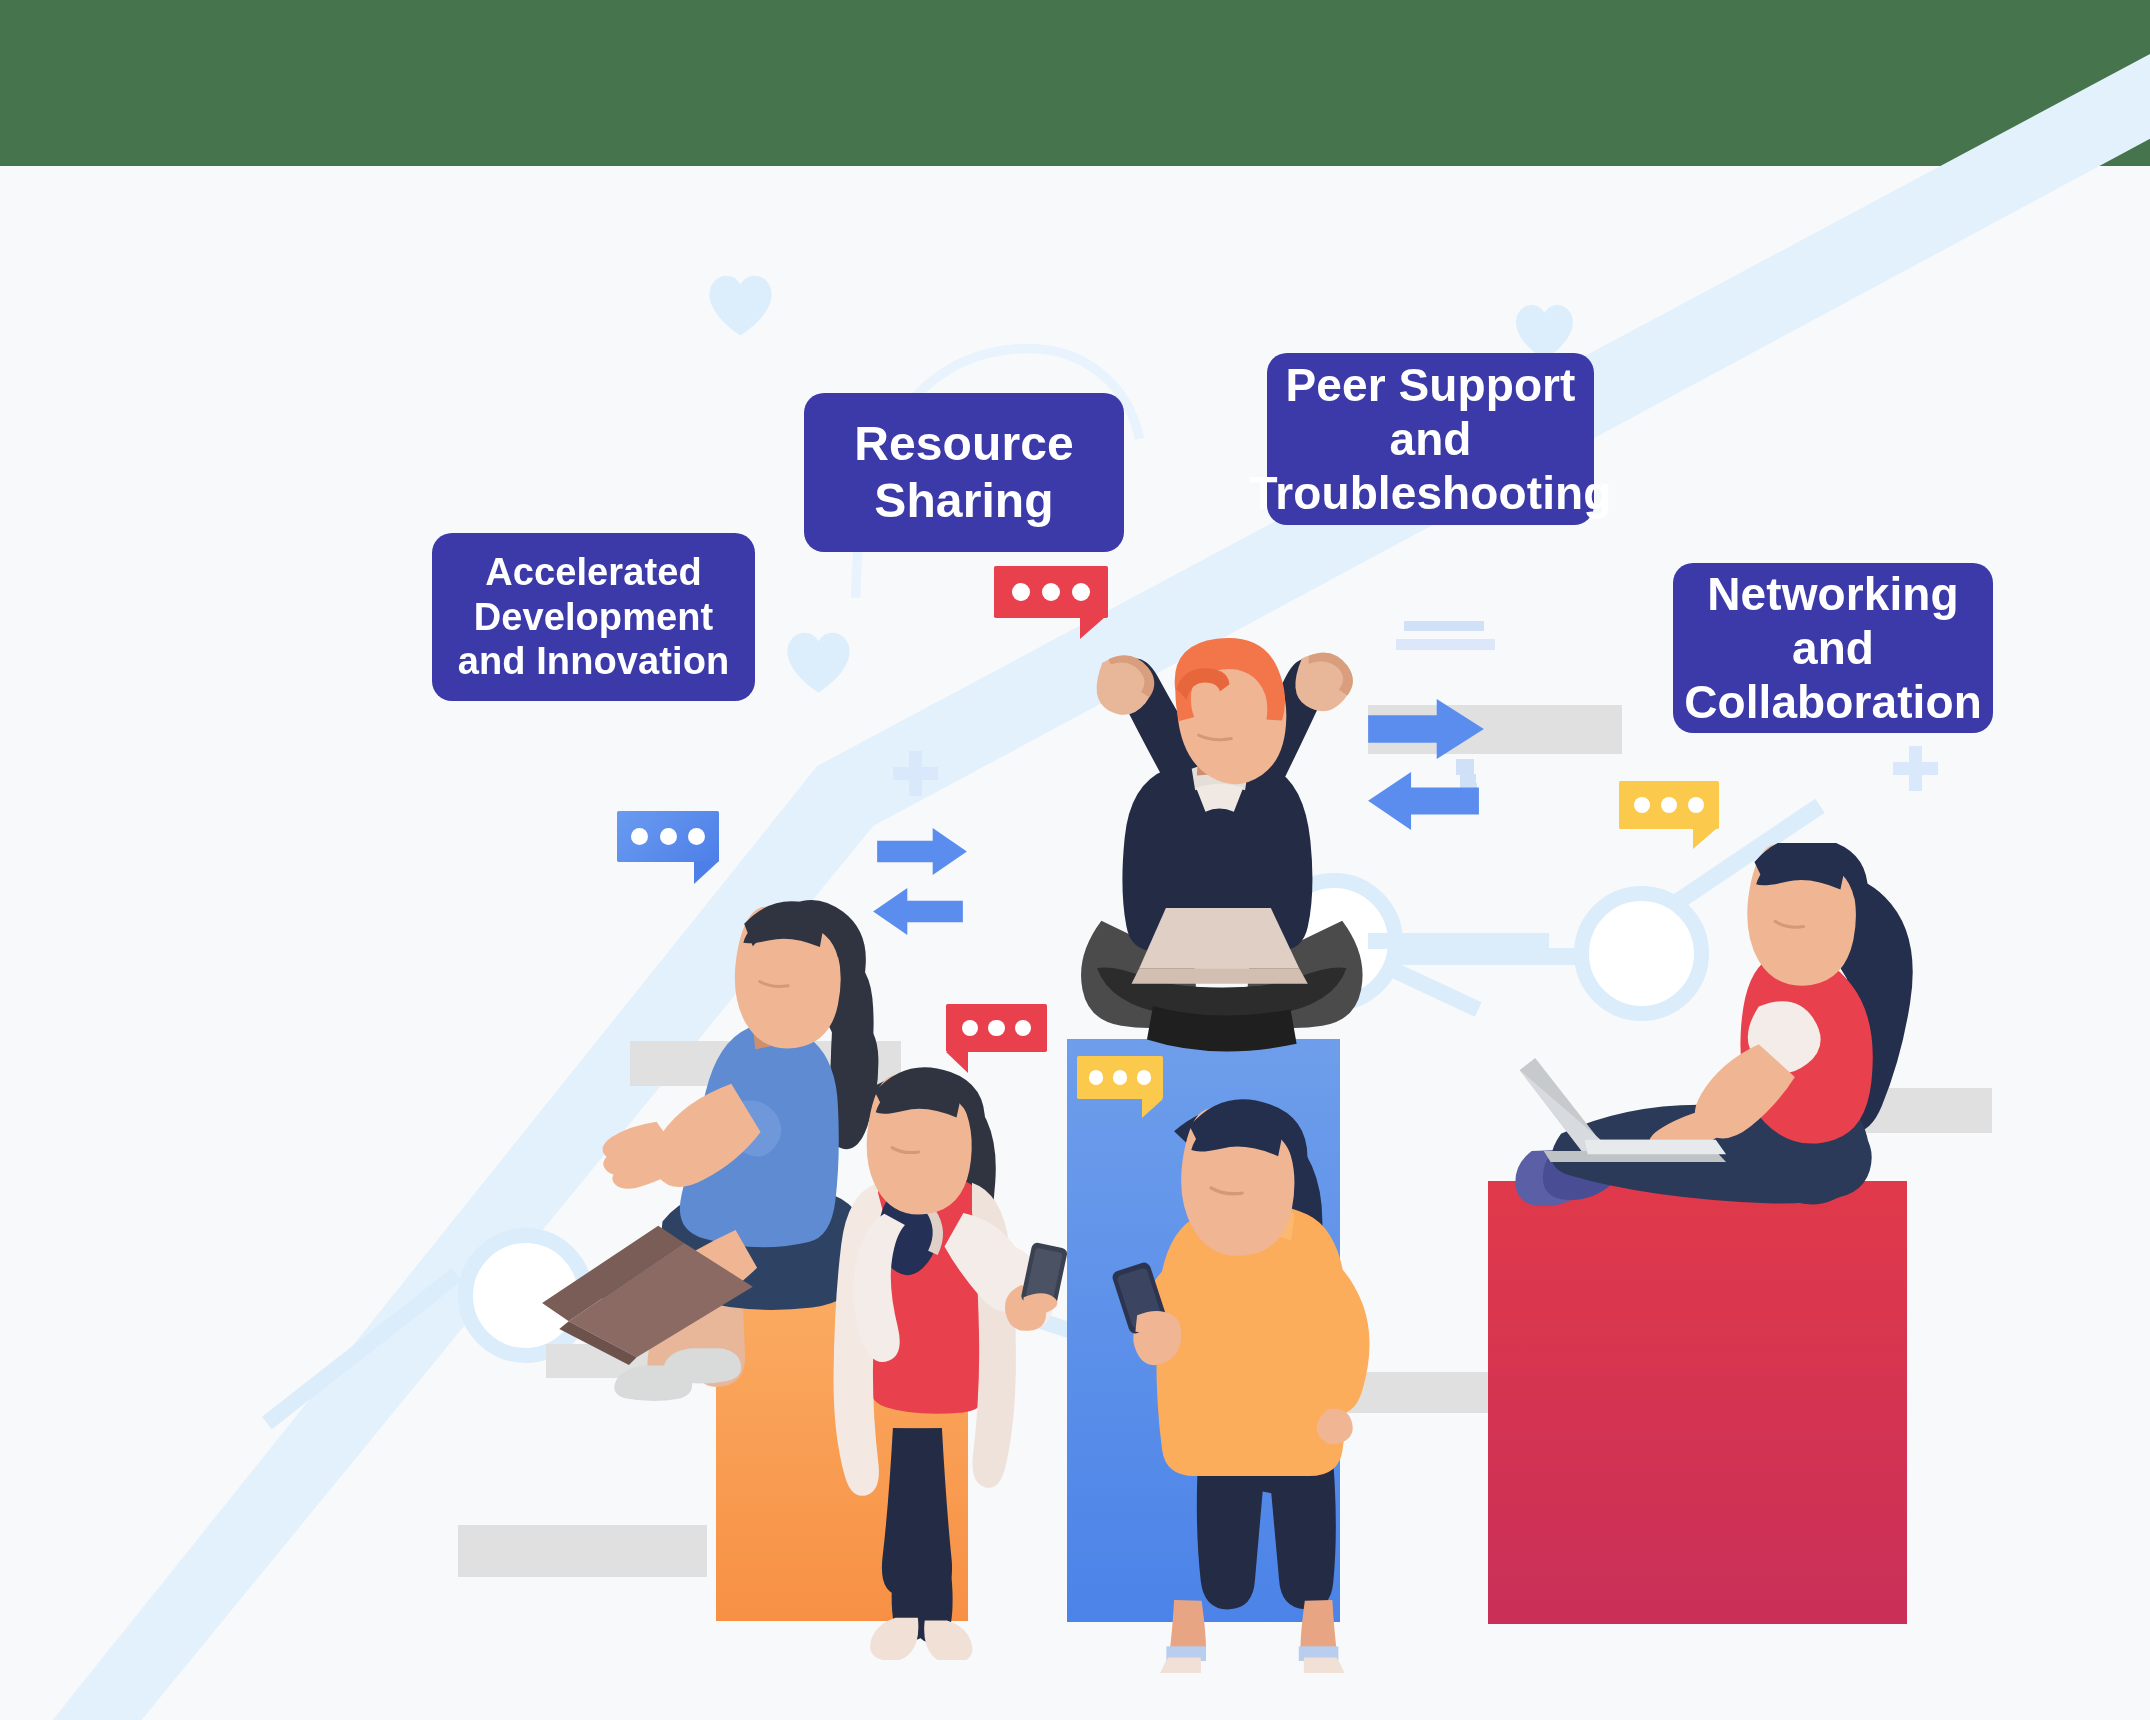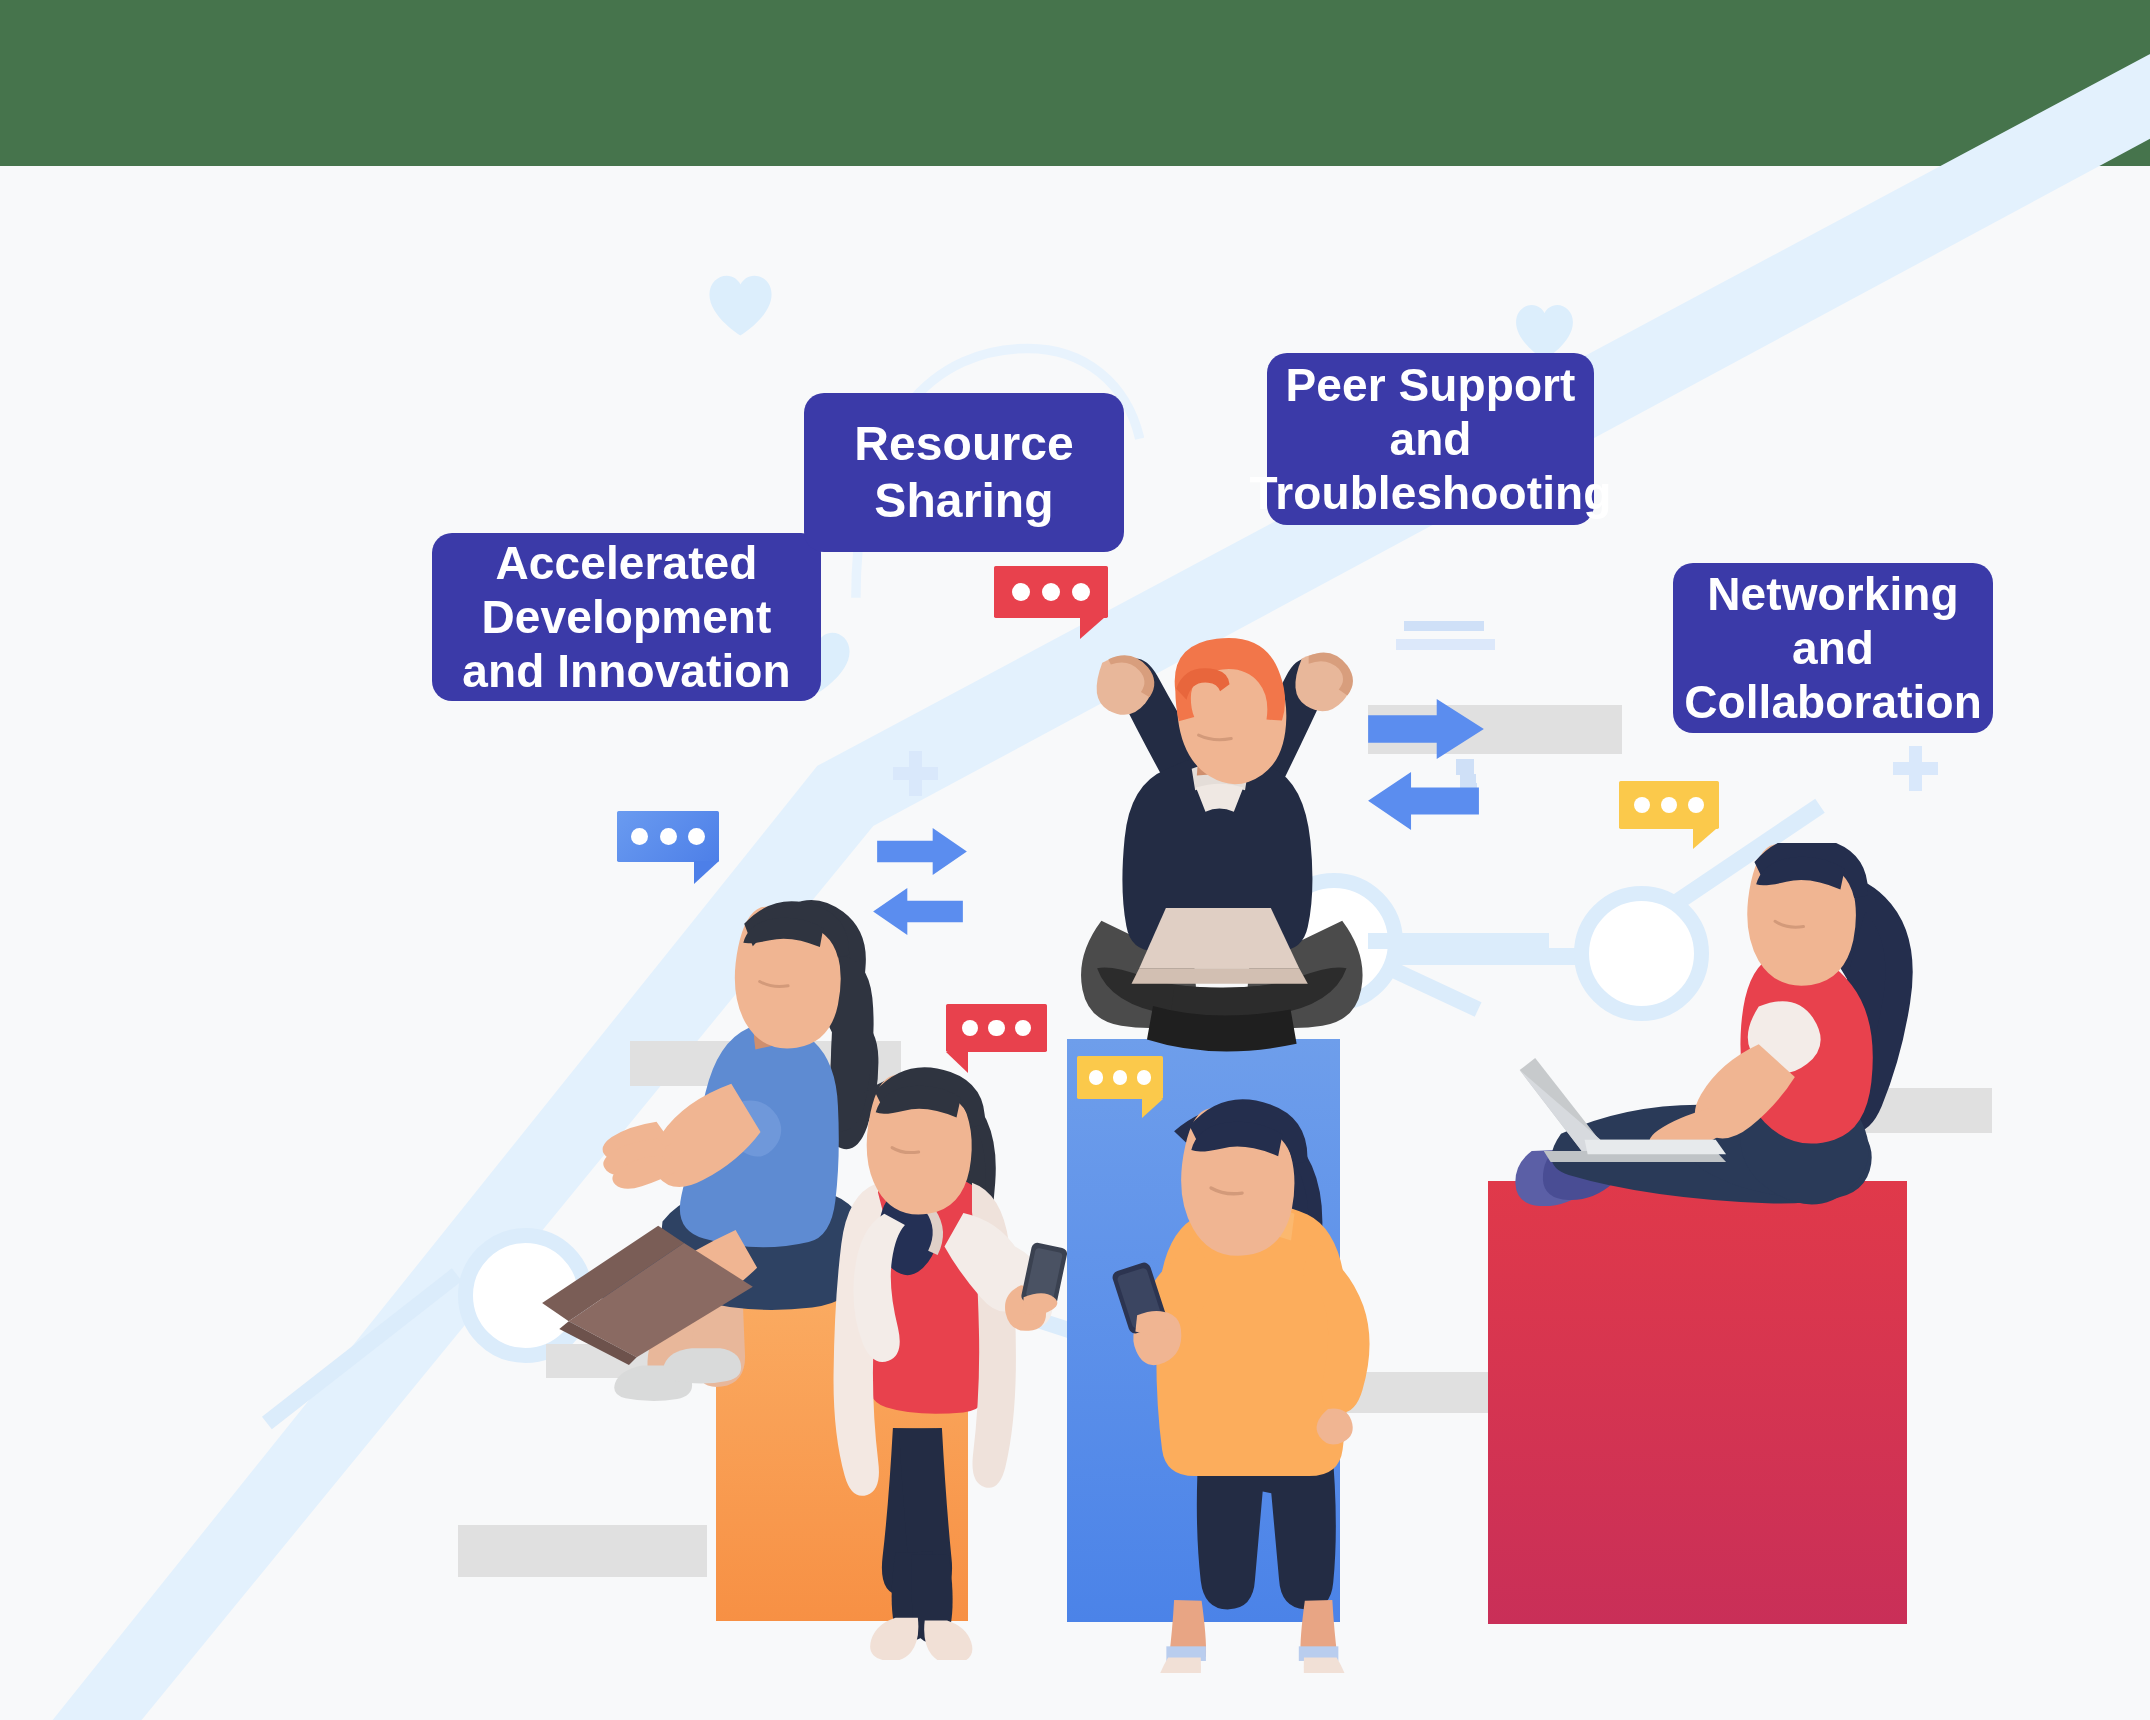--- a/index.html
+++ b/index.html
@@ -25,21 +25,21 @@
     color:#ffffff;
     display:flex;align-items:center;justify-content:center;
     text-align:center;
     font-weight:700;
     line-height:1.18;
     letter-spacing:0.1px;
     padding:11.2px 14.6px;
     box-sizing:border-box;
     font-family:"Liberation Sans", sans-serif;
   }
-  #label-accelerated{left:432px;top:533px;width:389px;height:168px;font-size:46px;}
+  #label-accelerated{left:432px;top:533px;width:323px;height:168px;font-size:38px;}
   #label-resource   {left:804px;top:361px; width:320px;height:159px;font-size:48px;margin-top:32px;}
   #label-peer       {left:1267px;top:353px; width:327px;height:172px;font-size:46px;}
   #label-networking {left:1673px;top:531px;width:320px;height:170px;font-size:46px;margin-top:32px;}
 
   
   #bar-orange{left:716px;top:1217px;width:252px;height:404px;background:linear-gradient(180deg,#fbb168 0%,#f79044 100%);}
   #bar-blue  {left:1067px;top:1039px;width:273px;height:583px;background:linear-gradient(180deg,#6e9eeb 0%,#4b83e8 100%);}
   #bar-red   {left:1488px;top:1181px;width:419px;height:443px;background:linear-gradient(180deg,#e0394a 0%,#c92f58 100%);}
 
   

